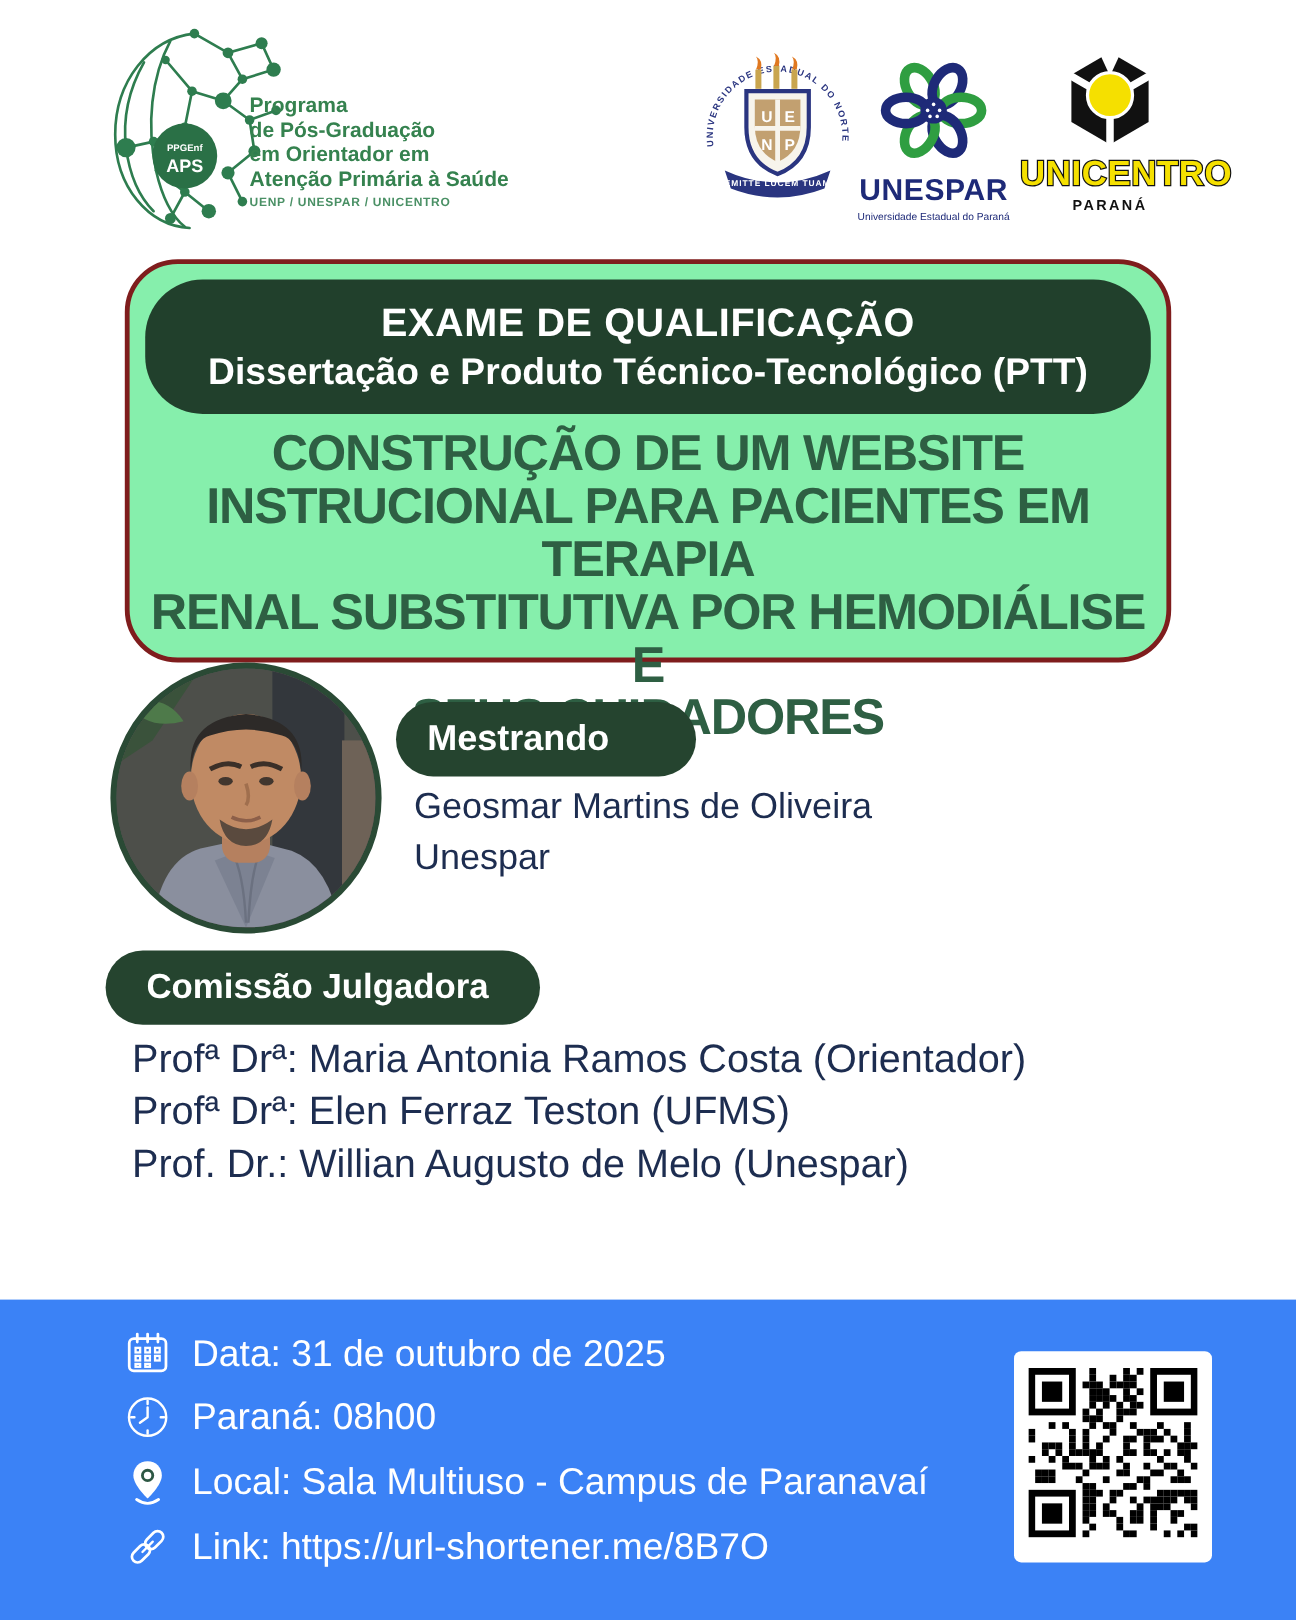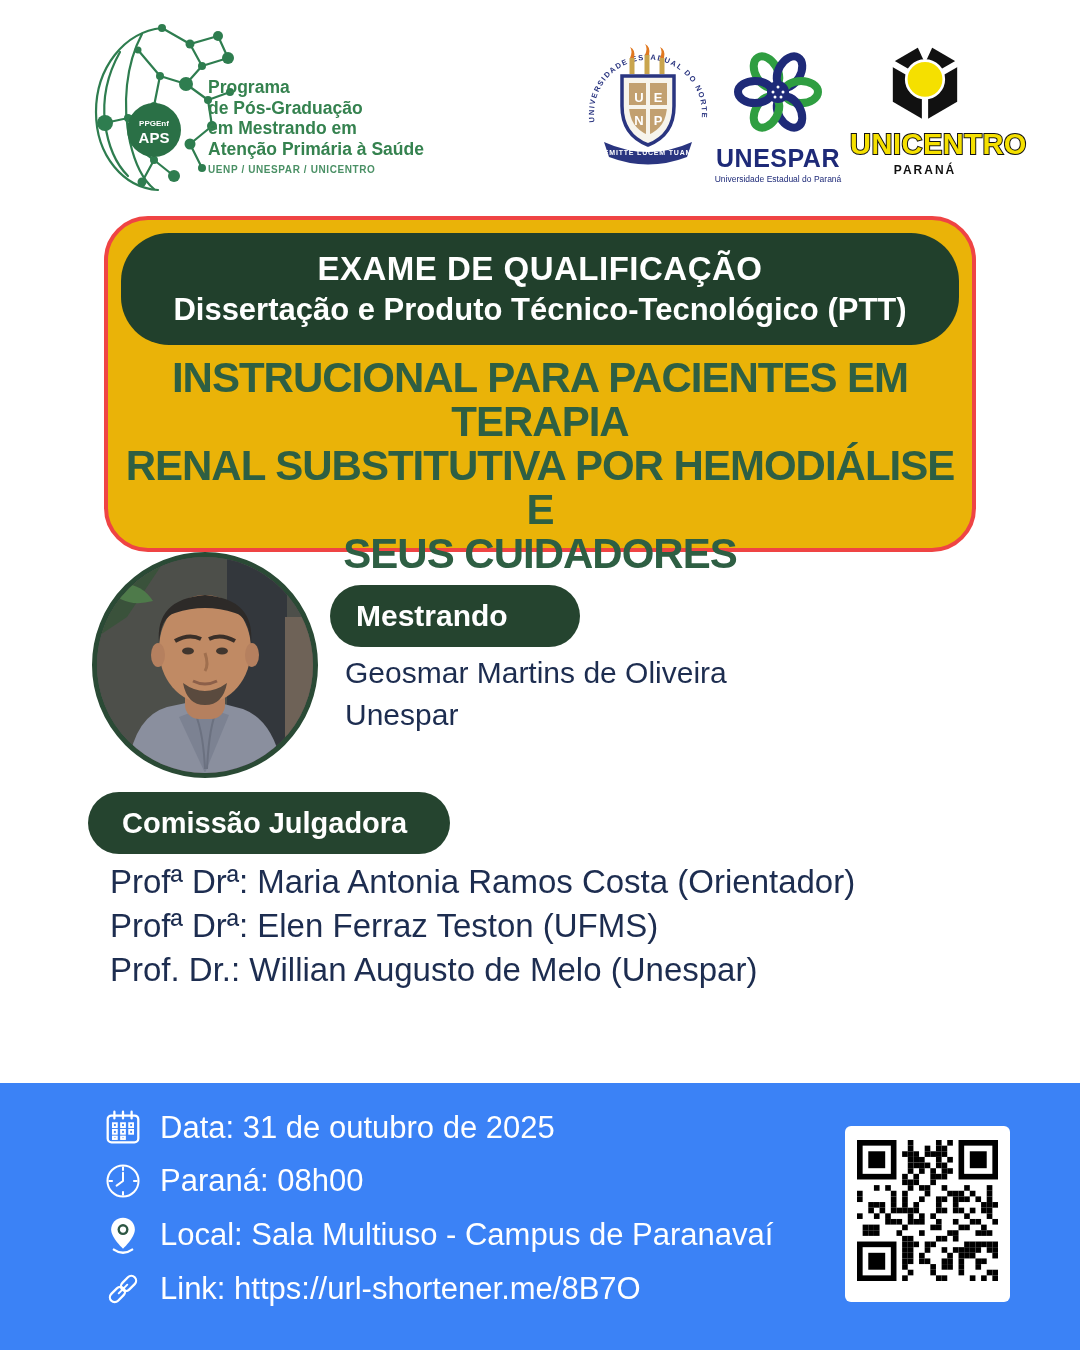--- a/index.html
+++ b/index.html
@@ -16,21 +16,21 @@
   .uenp{position:absolute;left:582px;top:36px;}
   .unespar{position:absolute;left:712px;top:48px;width:132px;text-align:center;}
   .unespar-name{font-size:25px;font-weight:bold;color:#1e2a78;letter-spacing:.5px;margin-top:2px;}
   .unespar-sub{font-size:8.5px;color:#1e2a78;margin-top:1px;}
   .unicentro{position:absolute;left:850px;top:40px;width:150px;text-align:center;}
   .unicentro-name{font-size:29px;font-weight:bold;color:#f5e000;-webkit-text-stroke:2px #111;paint-order:stroke fill;letter-spacing:.5px;margin-top:0;}
   .unicentro-sub{font-size:12px;font-weight:bold;color:#111;letter-spacing:2px;margin-top:2px;}
   
   .main-box{
     position:absolute;left:104px;top:216px;width:864px;height:328px;
-    border:4px solid #ef4444;border-radius:44px;background:#eab308;text-decoration:underline;
+    border:4px solid #7f1d1d;border-radius:44px;background:#86efac;text-decoration:underline;
   }
   .exam-pill{
     position:absolute;left:13px;top:13px;width:838px;height:112px;border-radius:48px;
     background:#21402c;color:#fff;display:flex;flex-direction:column;align-items:center;justify-content:center;
   }
   .exam-l1{font-size:33px;font-weight:bold;letter-spacing:.5px;}
   .exam-l2{font-size:31px;font-weight:bold;margin-top:4px;}
   .title-lines{
     position:absolute;left:0;top:136px;width:100%;text-align:center;
     color:#2e5f43;font-weight:bold;font-size:42px;line-height:44px;letter-spacing:-1px;
@@ -87,21 +87,21 @@
           <circle cx="17" cy="101" r="8"></circle>
         <circle cx="40" cy="96" r="4"></circle>
       </g>
       <circle cx="66" cy="108" r="27" fill="#2a7046"></circle>
       <text x="66" y="104" text-anchor="middle" fill="#fff" font-size="8" font-weight="bold">PPGEnf</text>
       <text x="66" y="121" text-anchor="middle" fill="#fff" font-size="15" font-weight="bold">APS</text>
     </svg>
     <div class="program-text">
       <div class="ln">Programa</div>
       <div class="ln">de Pós-Graduação</div>
-      <div class="ln">em Mestrando em</div>
+      <div class="ln">em Orientador em</div>
       <div class="ln">Atenção Primária à Saúde</div>
       <div class="inst">UENP / UNESPAR / UNICENTRO</div>
     </div>
   </div>
 
   <div class="uenp">
     <svg width="132" height="132" viewBox="0 0 132 132">
       <defs>
         <path id="uenpArc" d="M 13,88 A 54,54 0 1 1 119,88"></path>
       </defs>
@@ -186,20 +186,21 @@
     <div class="unicentro-name">UNICENTRO</div>
     <div class="unicentro-sub">PARANÁ</div>
   </div>
 
   <div class="main-box">
     <div class="exam-pill">
       <div class="exam-l1">EXAME DE QUALIFICAÇÃO</div>
       <div class="exam-l2">Dissertação e Produto Técnico-Tecnológico (PTT)</div>
     </div>
     <div class="title-lines">
+      <div>CONSTRUÇÃO DE UM WEBSITE</div>
       <div>INSTRUCIONAL PARA PACIENTES EM TERAPIA</div>
       <div>RENAL SUBSTITUTIVA POR HEMODIÁLISE E</div>
       <div>SEUS CUIDADORES</div>
     </div>
   </div>
 
   <div class="photo-wrap">
     <svg width="216" height="216" viewBox="0 0 216 216">
       <rect x="0" y="0" width="216" height="216" fill="#4d4f4a"></rect>
       <rect x="130" y="0" width="60" height="216" fill="#33373c"></rect>

